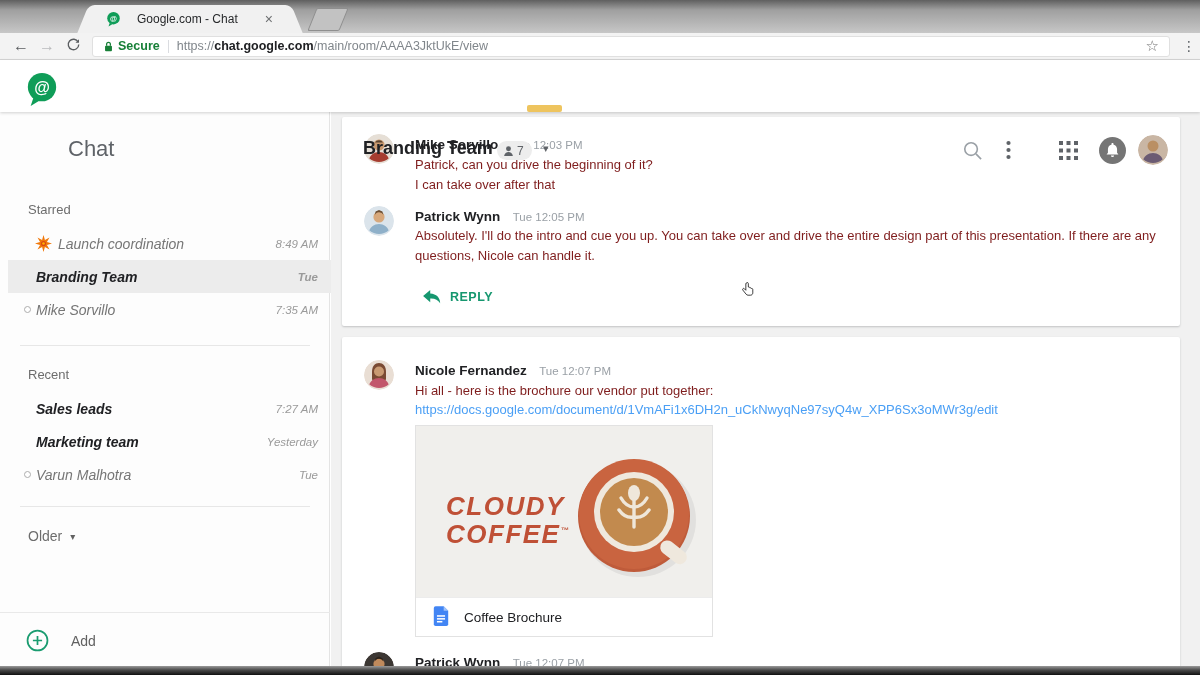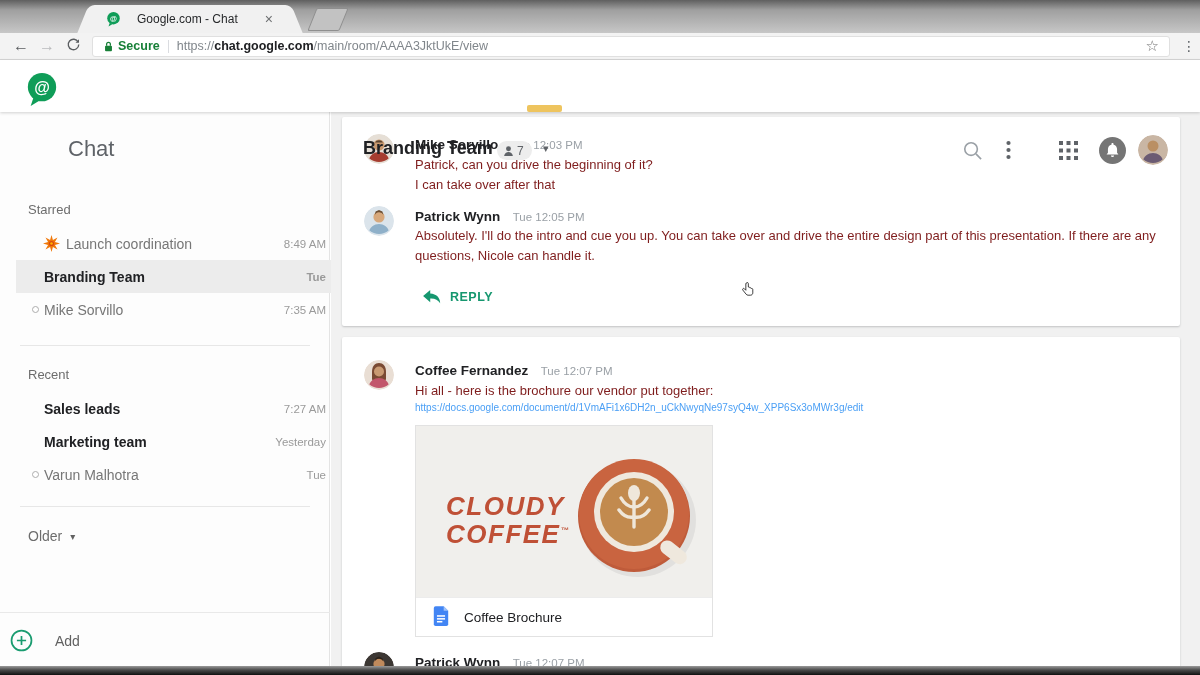--- a/index.html
+++ b/index.html
@@ -42,45 +42,45 @@
   .room-caret{position:absolute;left:543px;top:82px;color:#5f6368;font-size:11px;}
   .hicon{position:absolute;top:79px;}
 
   
   #sidebar{position:absolute;left:0;top:112px;width:330px;height:556px;background:#fdfdfd;
     border-right:1px solid #e4e4e4;}
   .filter-row{position:absolute;left:0;top:0;width:330px;height:68px;display:flex;align-items:center;padding-left:28px;gap:24px;border-bottom:1px solid #e9e9e9;}
   .filter-input{border:none;outline:none;background:transparent;font-size:14px;color:#5f6368;width:180px;}
   .filter-input::placeholder{color:#80868b;}
   .sec-label{position:absolute;left:28px;font-size:13px;color:#6d6d6d;}
-  .row{position:absolute;left:16px;width:330px;height:33px;display:flex;align-items:center;
-    padding:0 20px 0 28px;font-size:14px;color:#767676;}
+  .row{position:absolute;left:8px;width:330px;height:33px;display:flex;align-items:center;
+    padding:0 20px 0 28px;font-size:14px;color:#767676;font-style:italic;}
   .row .time{margin-left:auto;font-size:11.5px;color:#9a9a9a;}
   .row.selected{background:#ececec;color:#202124;font-weight:600;}
   .row.unread{color:#202124;font-weight:700;}
   .row.unread .time{font-weight:400;}
   .presence{position:absolute;left:16px;width:7px;height:7px;border:1.5px solid #adadad;border-radius:50%;background:#fff;}
   .row .emoji{width:17px;height:17px;margin-right:6px;margin-left:-1px;}
   .divider{position:absolute;left:20px;width:290px;height:1px;background:#e7e7e7;}
   .older-row{position:absolute;left:28px;display:flex;align-items:center;gap:8px;font-size:14px;color:#6d6d6d;}
   .older-caret{font-size:10px;color:#616161;}
   .add-row{position:absolute;left:0;top:500px;width:330px;height:56px;border-top:1px solid #e9e9e9;
-    display:flex;align-items:center;padding-left:10px;gap:22px;font-size:14px;color:#616161;}
+    display:flex;align-items:center;padding-left:26px;gap:22px;font-size:14px;color:#616161;}
 
   
   #chatarea{position:absolute;left:331px;top:112px;width:869px;height:563px;background:#f1f1f1;}
   .card{position:absolute;left:11px;width:838px;background:#fff;border-radius:2px;
     box-shadow:0 1px 2px rgba(60,64,67,.25);}
   .msg{position:absolute;left:0;width:100%;}
   .avatar{position:absolute;left:22px;top:0;width:30px;height:30px;border-radius:50%;overflow:hidden;}
   .m-head{position:absolute;left:73px;top:1px;white-space:nowrap;}
   .m-name{font-size:13.5px;font-weight:700;color:#202124;}
   .m-time{font-size:11.5px;color:#9aa0a6;margin-left:8px;}
   .m-body{position:absolute;left:73px;font-size:13px;color:#7f1d1d;line-height:20px;max-width:742px;}
-  .m-link{position:absolute;left:73px;font-size:10px;color:#4a9ff5;white-space:nowrap;}
+  .m-link{position:absolute;left:73px;font-size:13px;color:#4a9ff5;white-space:nowrap;}
   .reply-row{position:absolute;left:81px;display:flex;align-items:center;gap:9px;
     font-size:12.5px;font-weight:700;letter-spacing:.5px;color:#16976f;}
 
   
   .attach{position:absolute;left:73px;width:298px;background:#fff;border:1px solid #e2e2e2;}
   .attach-img{position:relative;width:100%;height:171px;background:#f0efec;overflow:hidden;}
   .brand{position:absolute;left:30px;top:68px;width:150px;text-align:left;
     font-family:"Liberation Serif","DejaVu Serif",serif;font-weight:700;color:#bf5036;
     font-size:26px;line-height:24px;letter-spacing:1.5px;font-style:italic;}
   .brand-tm{font-size:8px;vertical-align:super;letter-spacing:0;}
@@ -325,21 +325,21 @@
       <div class="msg" style="top:23px;">
         <span class="avatar">
           <svg width="30" height="30" viewBox="0 0 30 30">
               <circle cx="15" cy="15" r="15" fill="#e9ded4"></circle>
               <path d="M8 12c0-6 3-9 7-9s7 3 7 9v7l-2 5H10l-2-5z" fill="#7a4a33"></path>
               <circle cx="15" cy="11.5" r="5" fill="#c99a72"></circle>
               <path d="M15 18c-5 0-8.6 3-9.6 6.6a15 15 0 0 0 19.2 0C23.6 21 20 18 15 18z" fill="#c2566b"></path>
             </svg>
         </span>
         <span class="m-head">
-          <span class="m-name">Coffee Fernandez</span>
+          <span class="m-name">Nicole Fernandez</span>
           <span class="m-time">Tue 12:07 PM</span>
         </span>
         <div class="m-body" style="top:21px;">Hi all - here is the brochure our vendor put together:</div>
         <div class="m-link" style="top:42px;">https://docs.google.com/document/d/1VmAFi1x6DH2n_uCkNwyqNe97syQ4w_XPP6Sx3oMWr3g/edit</div>
 
         <div class="attach" style="top:65px;">
           <div class="attach-img">
             <div class="brand">
               <span>CLOUDY</span><br>
               <span>COFFEE</span><span class="brand-tm">™</span>

